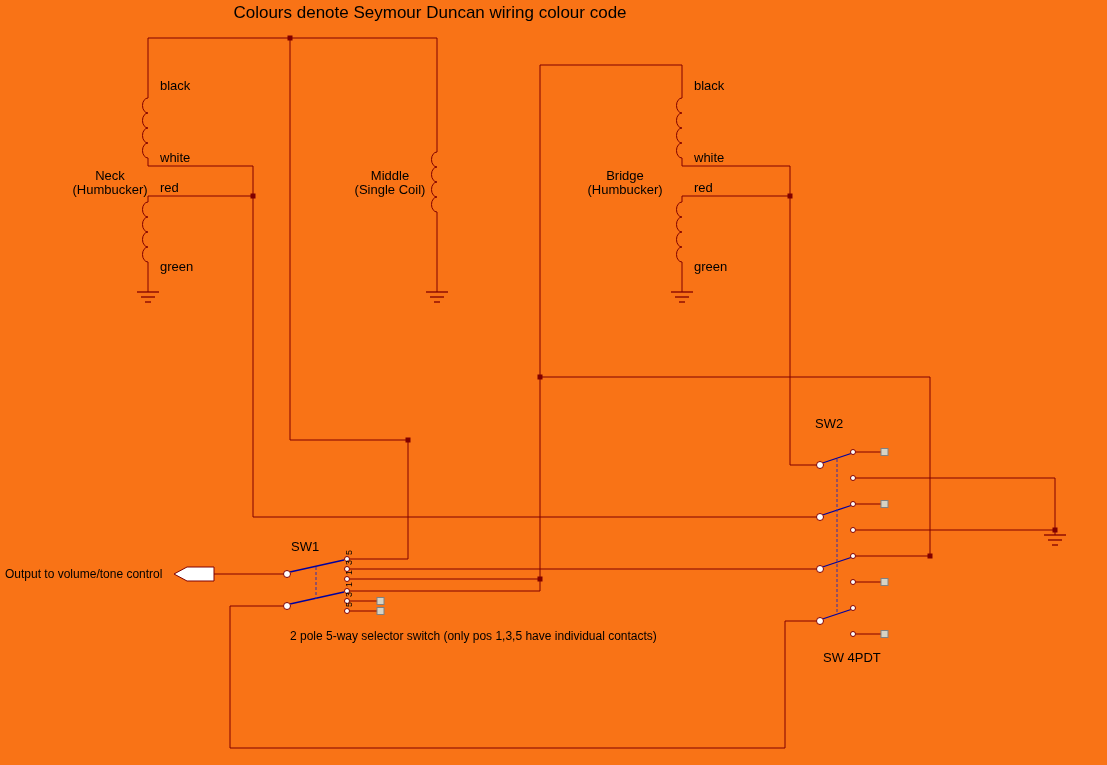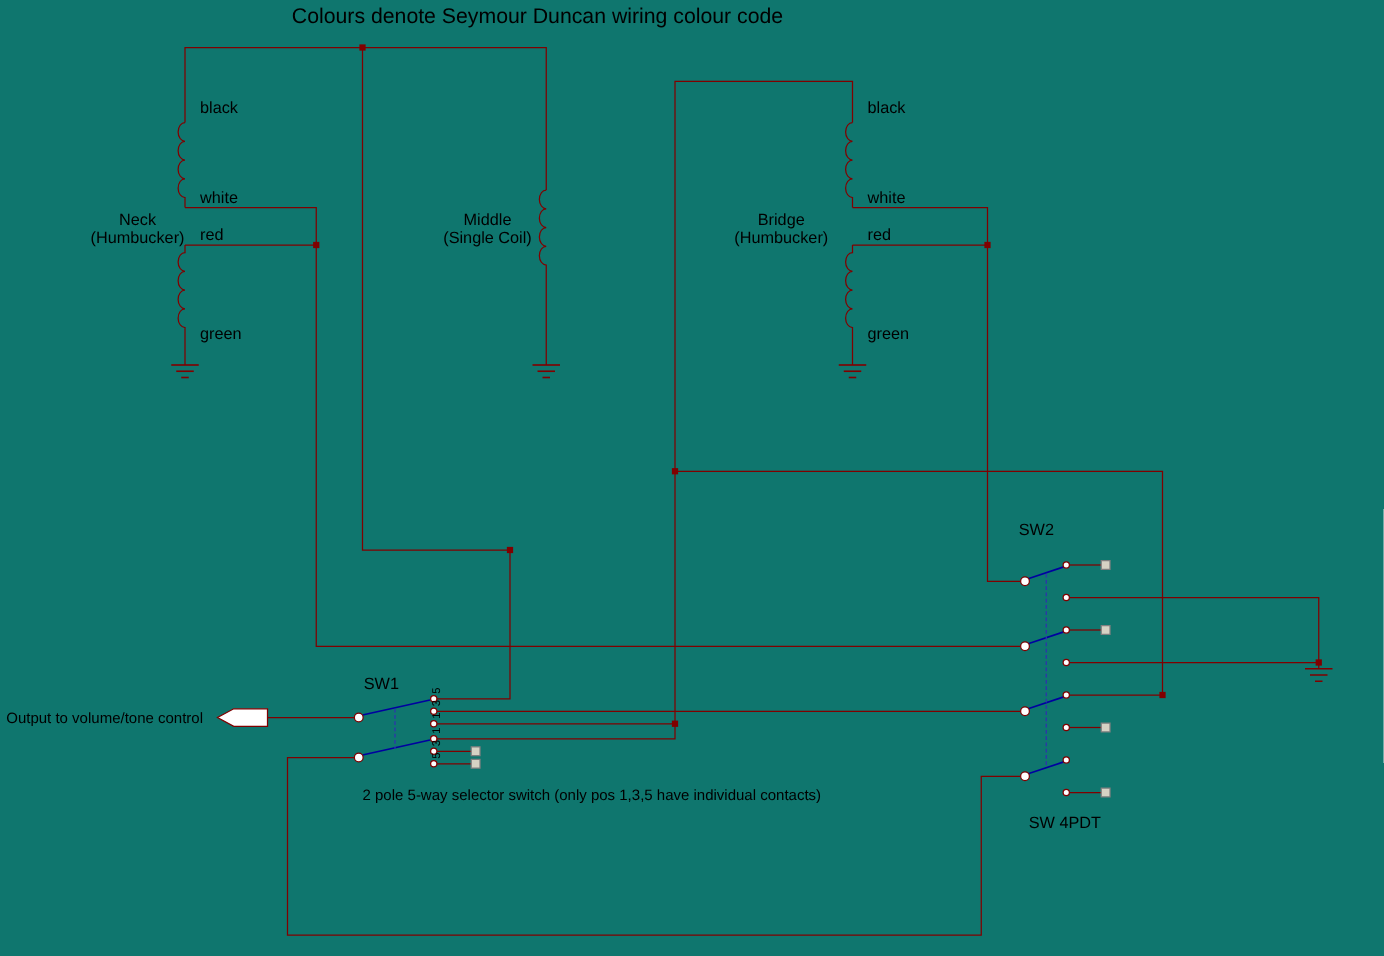--- a/index.html
+++ b/index.html
@@ -7,21 +7,21 @@
     --lever:#0000a0;
     --link:#3030b0;
     --ink:#000000;
     --term-fill:#d6d2c4;
     --term-stroke:#808080;
   }
   html,body{margin:0;padding:0;background:#ffffff;}
   .canvas{
     position:relative;
     width:1107px;height:765px;
-    background:#0f766e;
+    background:#f97316;
     font-family:"Liberation Sans","DejaVu Sans",sans-serif;
   }
   svg{position:absolute;left:0;top:0;}
   svg text{fill:var(--ink);font-family:"Liberation Sans","DejaVu Sans",sans-serif;}
   .wire{stroke:var(--wire);stroke-width:1;fill:none;}
   .coil{stroke:var(--wire);stroke-width:1;fill:none;}
   .gnd{stroke:var(--wire);stroke-width:1.3;}
   .junc{fill:var(--wire);}
   .pin{stroke:var(--wire);stroke-width:1;fill:#ffffff;}
   .lever{stroke:var(--lever);stroke-width:1.3;fill:none;}

